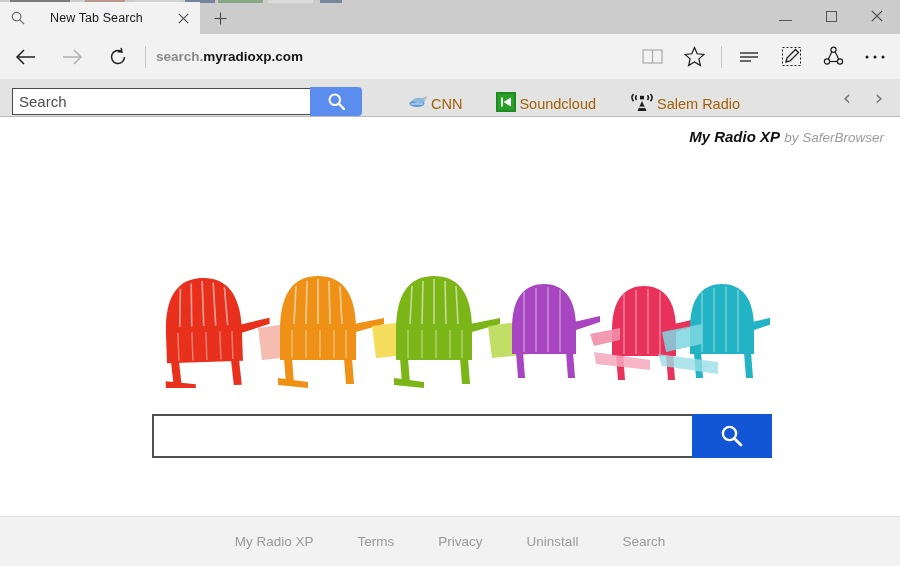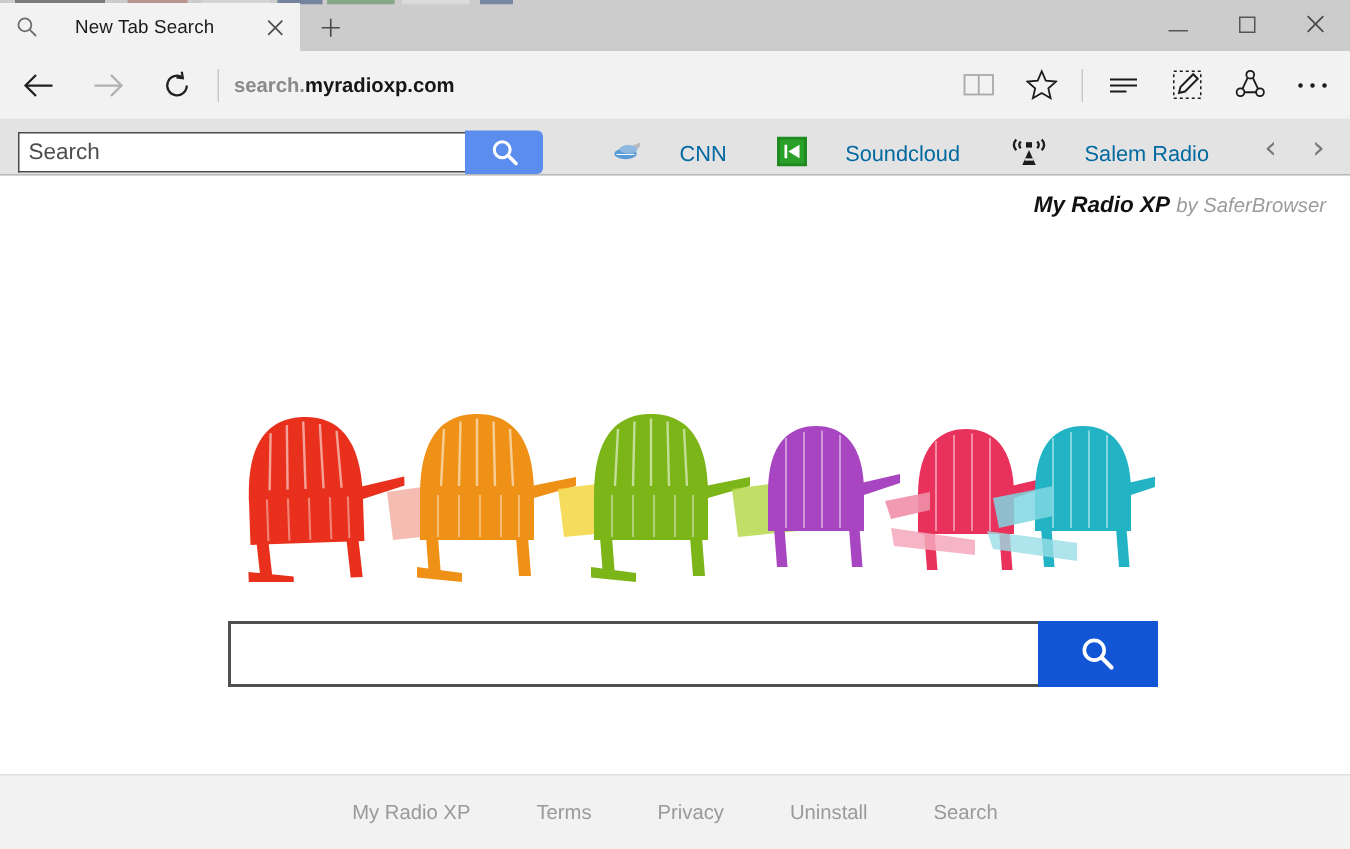--- a/index.html
+++ b/index.html
@@ -112,22 +112,22 @@
   .ext-input::placeholder { color: #4d4d4d; opacity: 1; }
   .ext-searchbtn {
     width: 52px; height: 29px;
     background: #5b8def;
     border: none; border-radius: 0 4px 4px 0;
     display: flex; align-items: center; justify-content: center;
     cursor: pointer;
   }
   .ext-links { display: flex; align-items: center; margin-left: 46px; gap: 34px; }
   .ext-link {
-    display: flex; align-items: center; gap: 25px;
-    font-size: 14.5px; color: #0369a1; cursor: pointer;
+    display: flex; align-items: center; gap: 3px;
+    font-size: 14.5px; color: #a16207; cursor: pointer;
     white-space: nowrap;
   }
   .ext-arrows {
     position: absolute; right: 8px; top: 0; height: 38px;
     display: flex; align-items: center; gap: 6px;
   }
   .ext-arrow {
     width: 26px; height: 30px;
     display: flex; align-items: center; justify-content: center;
     cursor: pointer; color: #777; font-size: 21px; line-height: 1;

